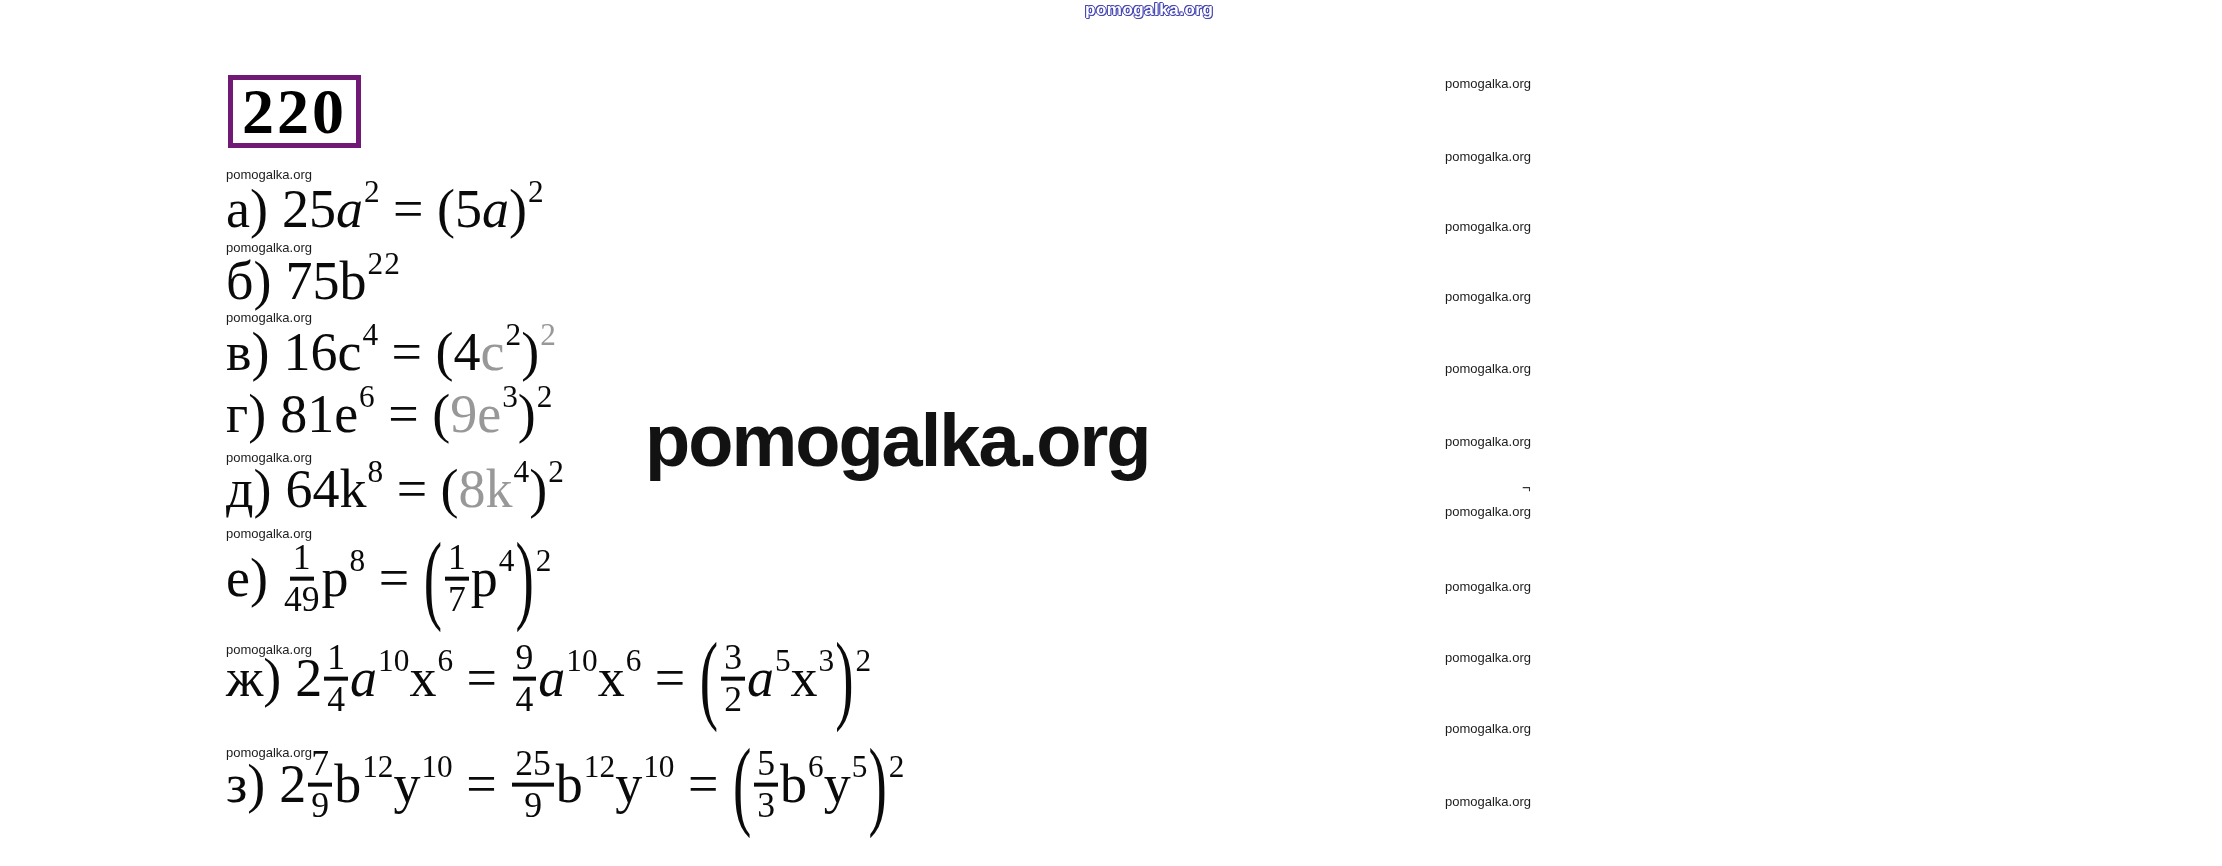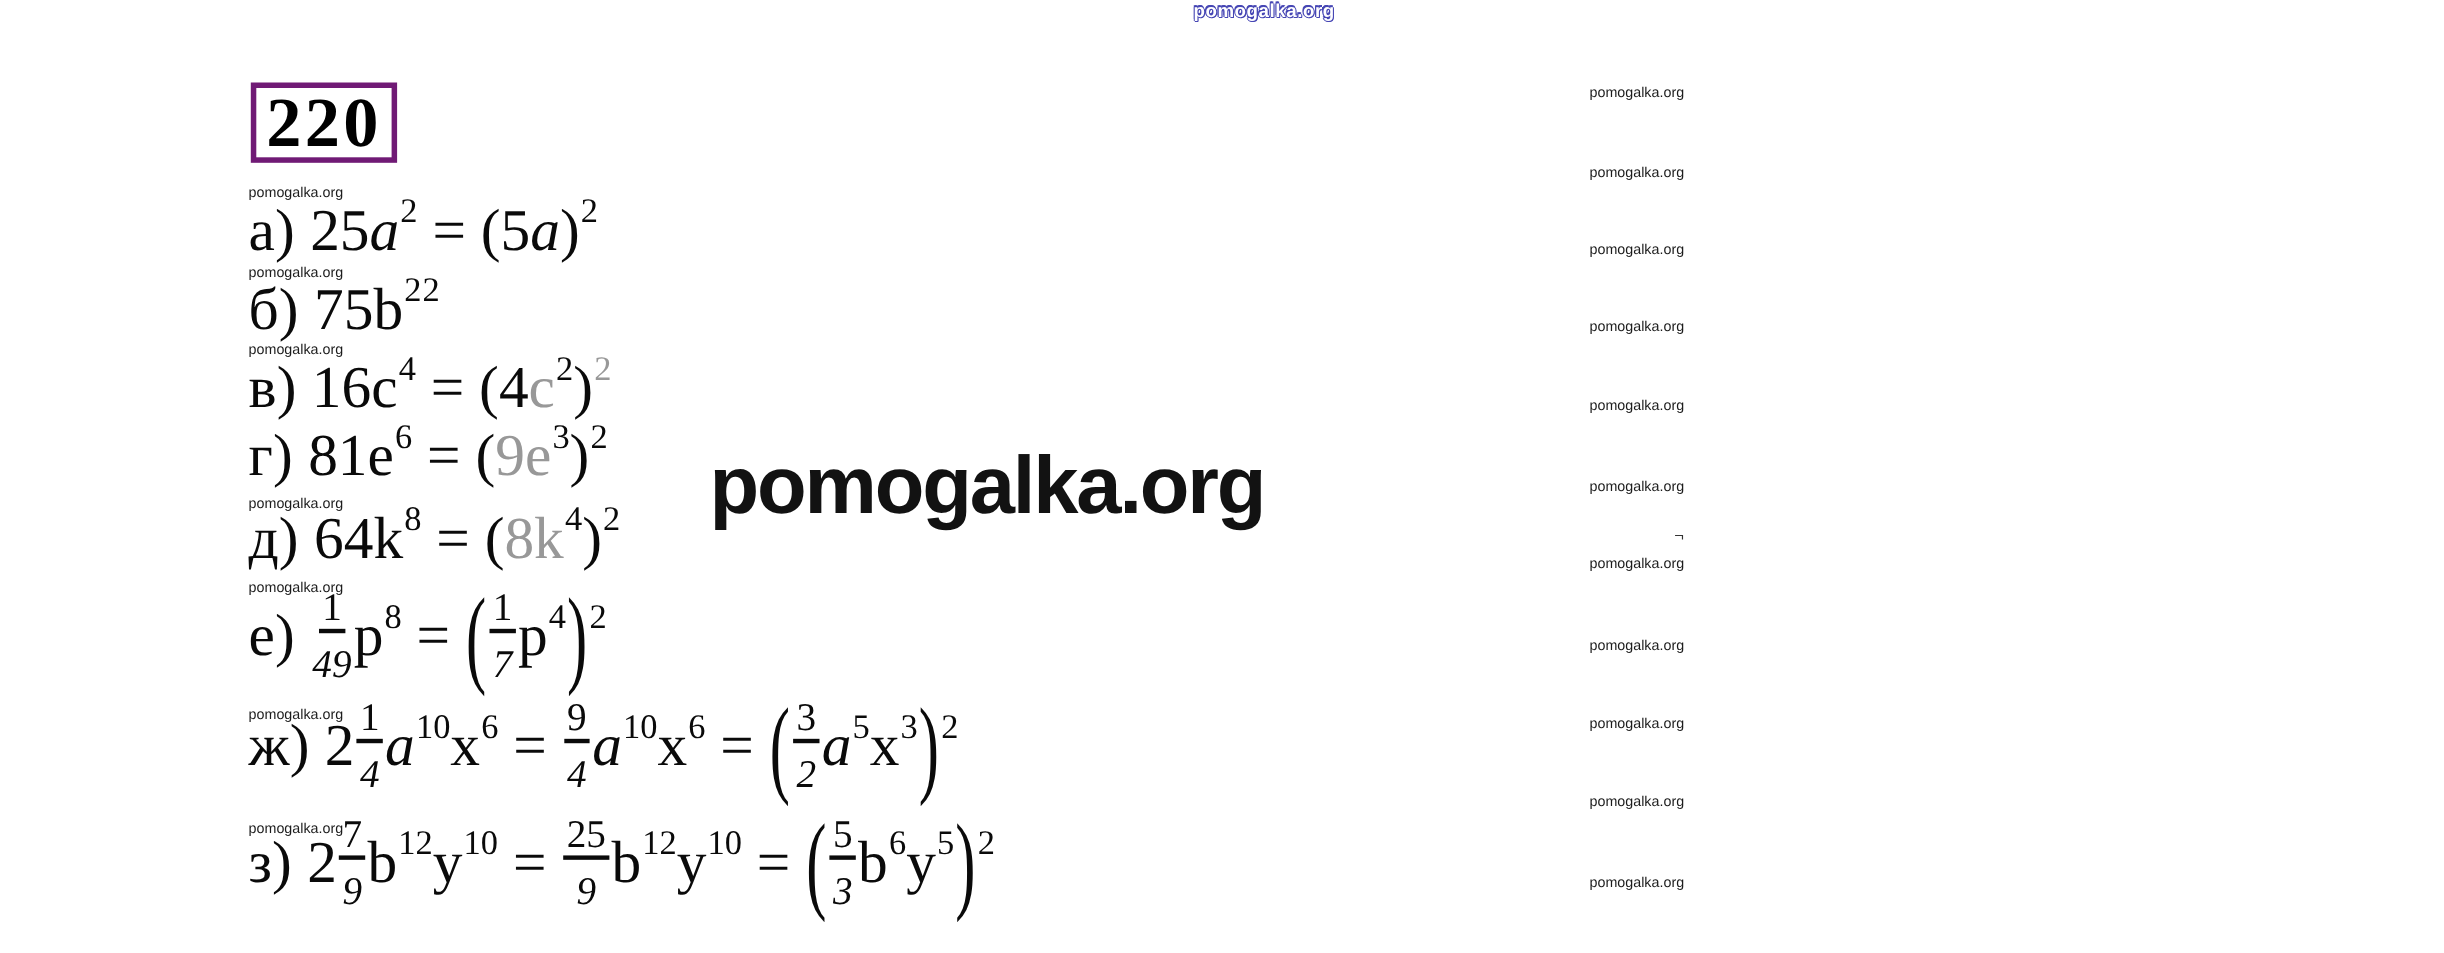--- a/index.html
+++ b/index.html
@@ -51,21 +51,21 @@
   .math-line .label{margin-right:14px;}
   .math-line .v{font-style:italic;}
   .math-line .sup{
     font-size:0.58em;position:relative;top:-0.55em;margin-left:1px;
   }
   .math-line .frac{
     display:inline-flex;flex-direction:column;align-items:center;
     font-size:0.66em;line-height:1.02;margin:0 2px;
   }
   .math-line .frac .num{border-bottom:4px solid currentColor;padding:0 3px 2px;}
-  .math-line .frac .den{padding-top:10px;font-style:italic;}
+  .math-line .frac .den{padding-top:0;}
   .math-line .paren{
     display:inline-block;transform:scaleY(1.8);transform-origin:center;
     font-size:1.02em;margin:0 1px;
   }
   .math-line .gray{color:#989898;}
 
   .stray-mark{
     position:absolute;left:1489px;top:480px;font-size:15px;color:#333;line-height:1;
   }
 </style>

